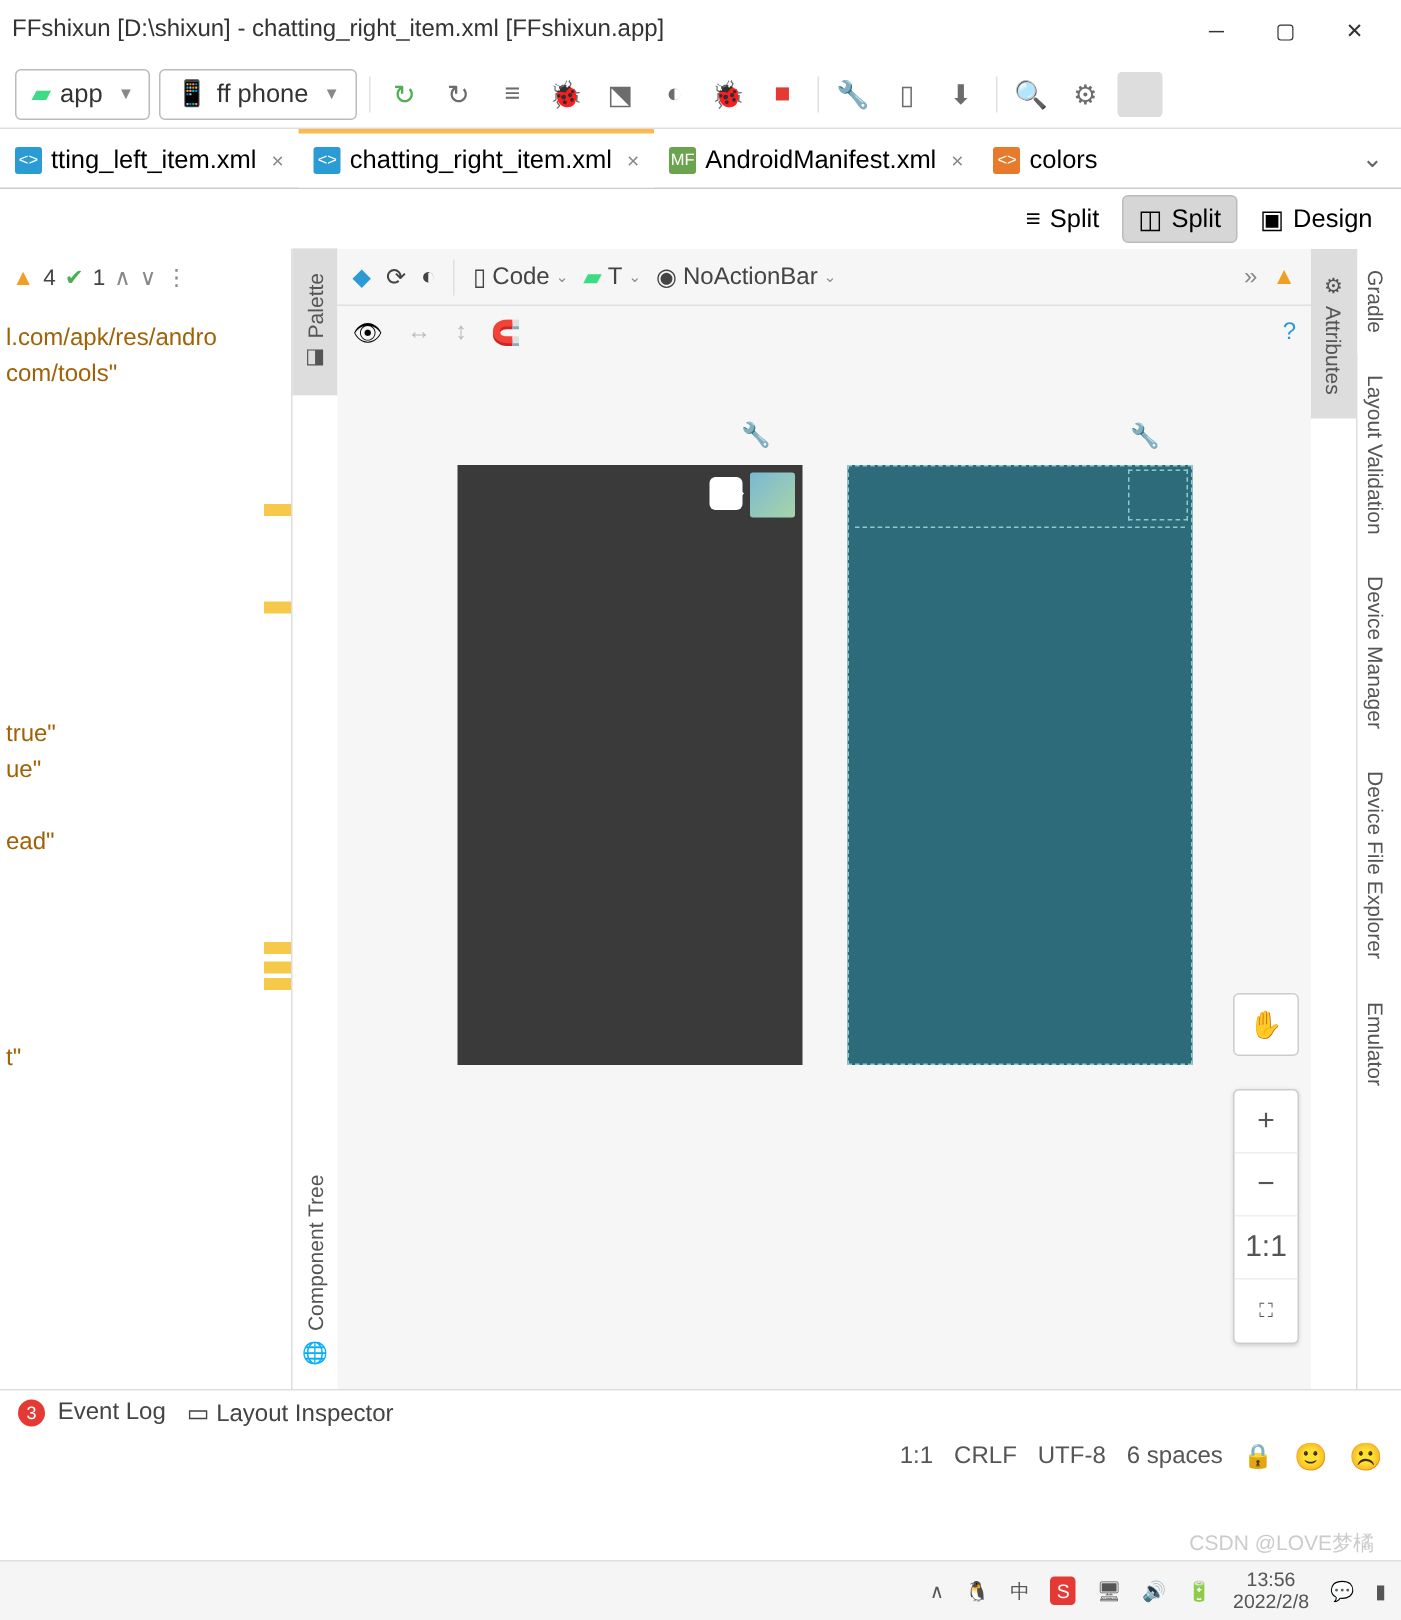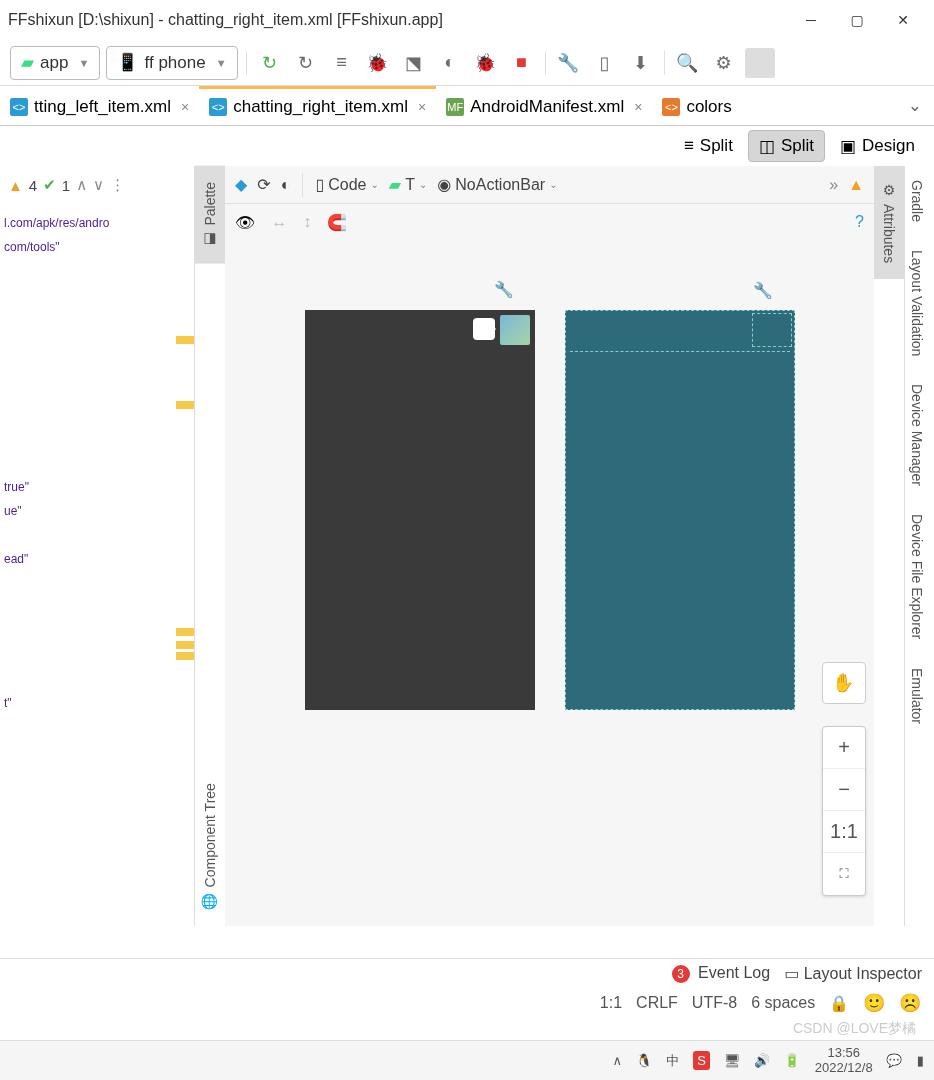--- a/index.html
+++ b/index.html
@@ -28,21 +28,21 @@
 
 .viewbar { height: 40px; display: flex; align-items: center; justify-content: flex-end; padding: 0 8px; gap: 4px; }
 .viewbtn { height: 32px; display: flex; align-items: center; padding: 0 10px; gap: 6px; font-size: 17px; border: 1px solid transparent; border-radius: 4px; }
 .viewbtn.active { background: #d6d6d6; border-color: #bbb; }
 
 .main { display: flex; height: 760px; }
 .code-col { width: 195px; border-right: 1px solid #ddd; position: relative; overflow: hidden; }
 .code-header { height: 38px; display:flex; align-items:center; padding:0 8px; gap:6px; font-size:15px; color:#444; }
 .code-header .warn-ico { color:#f0a020; }
 .code-header .chk-ico { color:#4caf50; }
-.code-body { padding: 10px 4px; font-family: "Consolas", monospace; font-size: 12px; color: #4c1d95; line-height: 1.5; white-space: nowrap; }
+.code-body { padding: 10px 4px; font-family: "Consolas", monospace; font-size: 16px; color: #a16207; line-height: 1.5; white-space: nowrap; }
 .code-body .line { height: 24px; }
 .marker { position:absolute; right:0; width:18px; height:8px; background:#f7c94a; }
 
 .vert-tab { width: 30px; display:flex; flex-direction:column; }
 .vt-item { writing-mode: vertical-rl; transform: rotate(180deg); padding: 16px 4px; font-size: 14px; color:#555; display:flex; align-items:center; gap:6px; }
 .vt-item.bg { background:#ddd; }
 
 .design { flex:1; background:#f6f6f6; position:relative; display:flex; flex-direction:column; }
 .dtoolbar { height:38px; display:flex; align-items:center; padding:0 10px; gap:10px; border-bottom:1px solid #e0e0e0; font-size:16px; color:#444; }
 .dtoolbar .pill { display:flex; align-items:center; gap:4px; }
@@ -59,21 +59,21 @@
 .bp-box { position:absolute; top:2px; right:2px; width:40px; height:34px; border:1px dashed #8cc; }
 .bp-line { position:absolute; top:40px; left:4px; right:4px; height:1px; border-top:1px dashed #8cc; }
 
 .zoom { position:absolute; right:8px; bottom:30px; width:44px; background:#fff; border:1px solid #ccc; border-radius:4px; box-shadow:0 1px 3px rgba(0,0,0,.15); }
 .zoom .zb { height:42px; display:flex; align-items:center; justify-content:center; font-size:20px; color:#555; border-bottom:1px solid #eee; }
 .zoom .zb:last-child { border-bottom:none; font-size:13px; }
 .pan { position:absolute; right:8px; bottom:222px; width:44px; height:42px; background:#fff; border:1px solid #ccc; border-radius:4px; display:flex; align-items:center; justify-content:center; font-size:18px; }
 .far-rail { width:30px; border-left:1px solid #ddd; }
 .far-rail .vt-item { padding:14px 4px; }
 
-.statusbar { height:30px; border-top:1px solid #ddd; display:flex; align-items:center; justify-content:flex-end; padding:0 12px; gap:14px; font-size:16px; color:#444;margin-top:32px; }
+.statusbar { height:30px; border-top:1px solid #ddd; display:flex; align-items:center; justify-content:flex-start; padding:0 12px; gap:14px; font-size:16px; color:#444; }
 .statusbar .badge { background:#e53935; color:#fff; border-radius:50%; width:18px; height:18px; display:inline-flex; align-items:center; justify-content:center; font-size:12px; margin-right:4px; }
 .statusbar2 { height:30px; display:flex; align-items:center; justify-content:flex-end; padding:0 12px; gap:14px; font-size:16px; color:#555; }
 .emoji { font-size:18px; }
 
 .taskbar { position:absolute; bottom:0; left:0; right:0; height:40px; background:#f5f5f5; border-top:1px solid #ddd; display:flex; align-items:center; justify-content:flex-end; padding:0 10px; gap:14px; font-size:13px; color:#555; }
 .taskbar .time { text-align:center; line-height:1.1; }
 .watermark { position:absolute; right:18px; bottom:42px; font-size:14px; color:#ccc; }
 </style>
 </head>
 <body>
@@ -314,17 +314,17 @@
 <div class="taskbar">
   <span>∧</span>
   <span>🐧</span>
   <span>中</span>
   <span style="background:#e53935;color:#fff;padding:2px 4px;border-radius:3px">S</span>
   <span>🖥</span>
   <span>🔊</span>
   <span>🔋</span>
   <div class="time">
     <div>13:56</div>
-    <div>2022/12/8</div>
+    <div>2022/2/8</div>
   </div>
   <span>💬</span>
   <span>▮</span>
 </div>
 
 </body></html>

